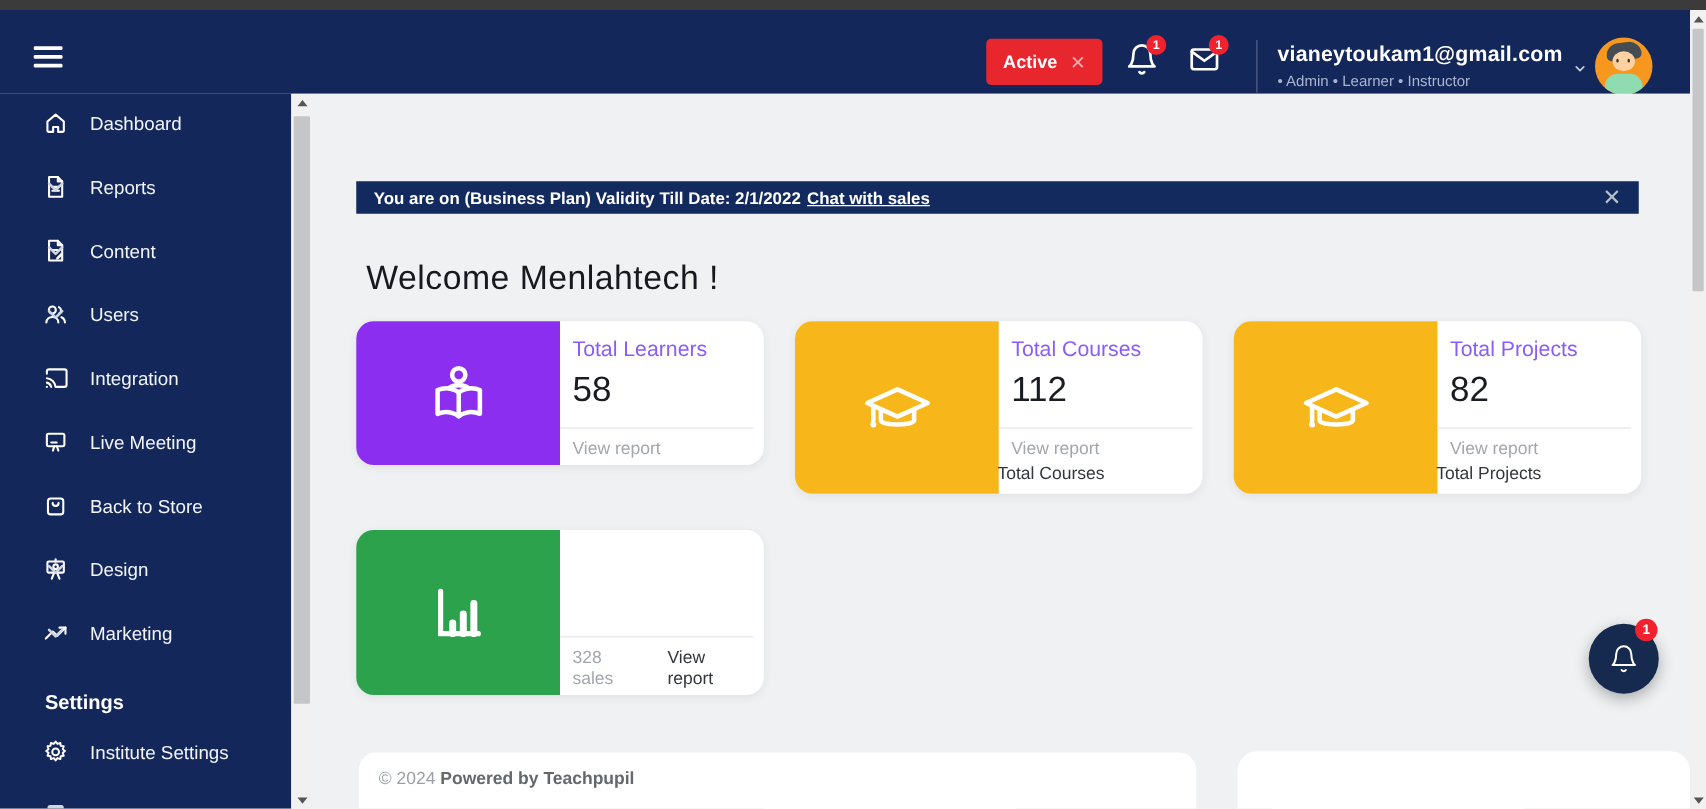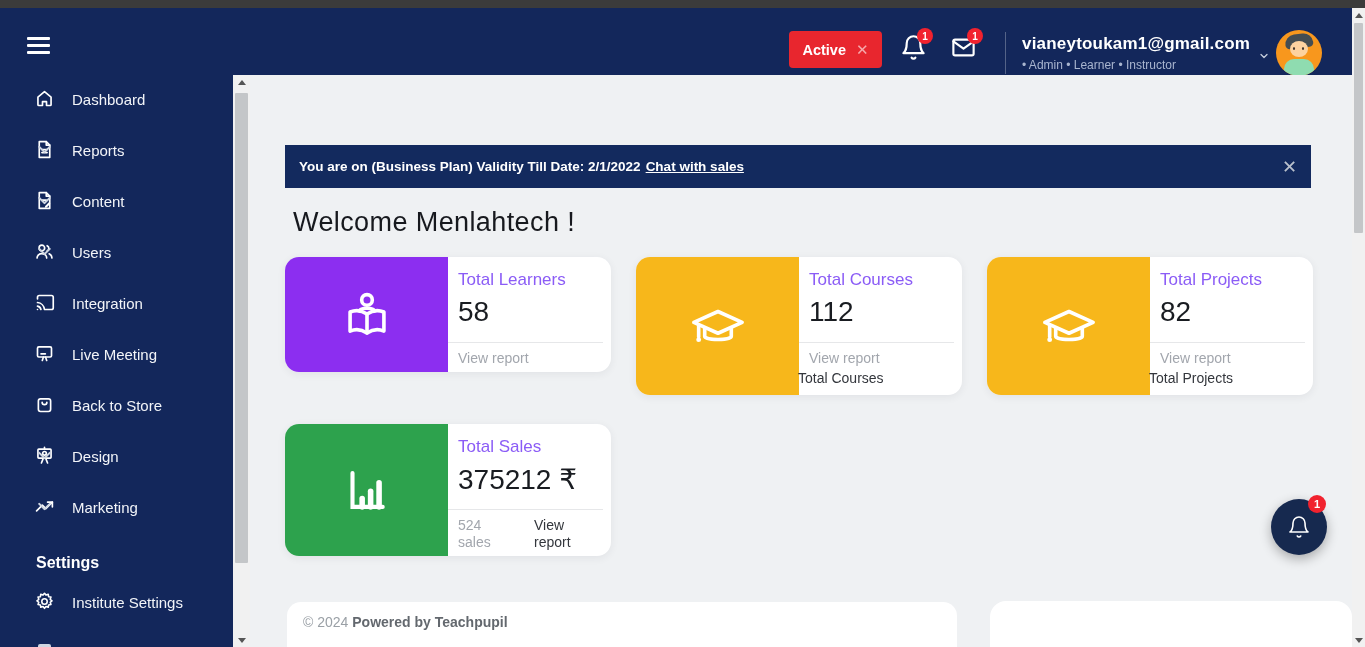--- a/index.html
+++ b/index.html
@@ -44,21 +44,21 @@
 
   
   .sb { position:absolute; background:#f1f1f1; }
   .sb .thumb { position:absolute; left:2px; right:2px; background:#c4c6c8; border-radius:1px; }
   .sb .arr { position:absolute; left:0; right:0; height:14px; display:flex; align-items:center; justify-content:center; cursor:pointer; }
   .tri-up { width:0; height:0; border-left:4px solid transparent; border-right:4px solid transparent; border-bottom:5px solid #555; }
   .tri-down { width:0; height:0; border-left:4px solid transparent; border-right:4px solid transparent; border-top:5px solid #555; }
 
   
   .content { position:absolute; left:250px; top:75px; width:1102px; height:572px; background:#eff1f3; overflow:hidden; }
-  .plan-banner { position:absolute; left:35px; top:70px; width:1026px; height:43px; background:#132a5e;
+  .plan-banner { position:absolute; left:35px; top:70px; width:1026px; height:26px; background:#132a5e;
     display:flex; align-items:center; padding:0 14px; }
   .plan-text { color:#fff; font-size:13.5px; font-weight:bold; }
   .plan-link { color:#fff; font-size:13.5px; font-weight:bold; text-decoration:underline; margin-left:5px; cursor:pointer; }
   .plan-close { margin-left:auto; color:#b9c0cc; font-size:18px; cursor:pointer; }
   .welcome { position:absolute; left:43px; top:132px; font-size:27px; color:#17191e; letter-spacing:.4px; }
 
   .card { position:absolute; width:326px; background:#fff; border-radius:14px; box-shadow:0 2px 8px rgba(40,40,60,.07); }
   .card-accent { position:absolute; left:0; top:0; width:163px; height:100%; border-radius:14px 0 0 14px;
     display:flex; align-items:center; justify-content:center; }
   .card-accent svg { width:58px; height:58px; }
@@ -331,27 +331,23 @@
 
   <div class="card" style="left:35px; top:349px; height:132px;">
     <div class="card-accent acc-green">
       <svg viewBox="0 0 48 48" fill="none" stroke="#fff" stroke-linecap="round">
         <path d="M12 10v28h25" stroke-width="3.4"></path>
         <path d="M20 38v-7" stroke-width="4.6"></path>
         <path d="M27 38v-13" stroke-width="4.6"></path>
         <path d="M34 38v-20" stroke-width="4.6"></path>
       </svg>
     </div>
-    <div class="card-body">
-      <div class="card-title">Total Sales</div>
-      <div class="card-value">375212 ₹</div>
-    </div>
     <div class="card-footer">
       <div class="sales-cols">
-        <div class="c1">524 sales</div>
+        <div class="c1">328 sales</div>
         <div class="c2">View report</div>
       </div>
     </div>
   </div>
 
   <div class="page-footer pf-left">
     <span class="copy-gray">© 2024</span>
     <span class="copy-bold">Powered by Teachpupil</span>
   </div>
   <div class="page-footer pf-right"></div>

